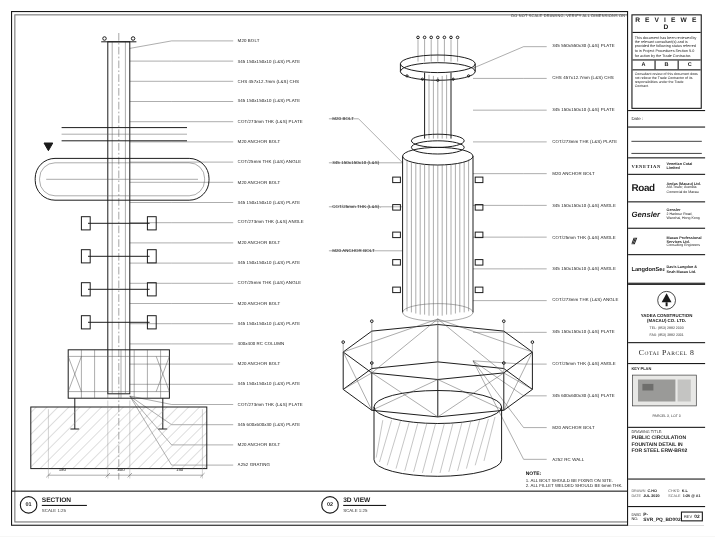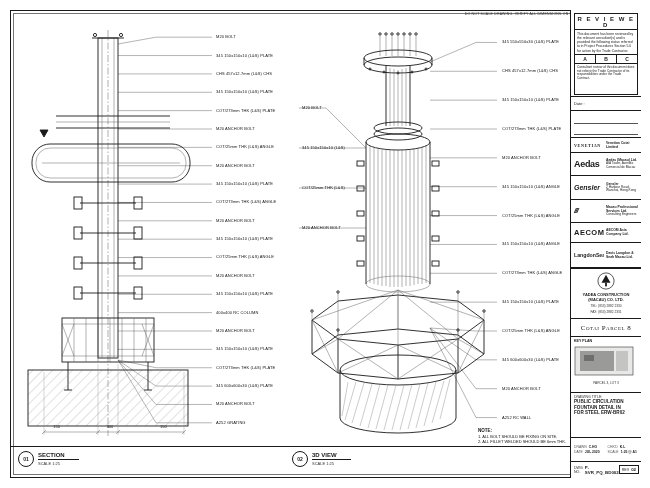--- a/index.html
+++ b/index.html
@@ -439,21 +439,21 @@
     </div>
 
     <div class="tb-cell cons-row" style="height:11px;">
       <div class="cons-logo v-logo">VENETIAN</div>
       <div class="cons-text">
           <div class="cons-name">Venetian Cotai Limited</div>
         </div>
     </div>
 
     <div class="tb-cell cons-row" style="height:21px;">
-      <div class="cons-logo aedas-logo">Aedas</div>
+      <div class="cons-logo aedas-logo">Road</div>
       <div class="cons-text">
         <div class="cons-name">Aedas (Macau) Ltd.</div>
         <div>AIA Tower, Avenida Comercial de Macau</div>
       </div>
     </div>
 
     <div class="tb-cell cons-row" style="height:21px;">
       <div class="cons-logo gensler-logo">Gensler</div>
       <div class="cons-text">
         <div class="cons-name">Gensler</div>
@@ -462,26 +462,20 @@
     </div>
 
     <div class="tb-cell cons-row" style="height:21px;">
       <div class="cons-logo mps-logo">///</div>
       <div class="cons-text">
         <div class="cons-name">Macau Professional Services Ltd.</div>
         <div>Consulting Engineers</div>
       </div>
     </div>
 
-    <div class="tb-cell cons-row" style="height:17px;">
-      <div class="cons-logo aecom-logo">AECOM</div>
-      <div class="cons-text">
-          <div class="cons-name">AECOM Asia Company Ltd.</div>
-        </div>
-    </div>
 
     <div class="tb-cell cons-row" style="height:23px;">
       <div class="cons-logo ls-logo">LangdonSeah</div>
       <div class="cons-text">
           <div class="cons-name">Davis Langdon &amp; Seah Macau Ltd.</div>
         </div>
     </div>
 
     <div class="grow"></div>
 

